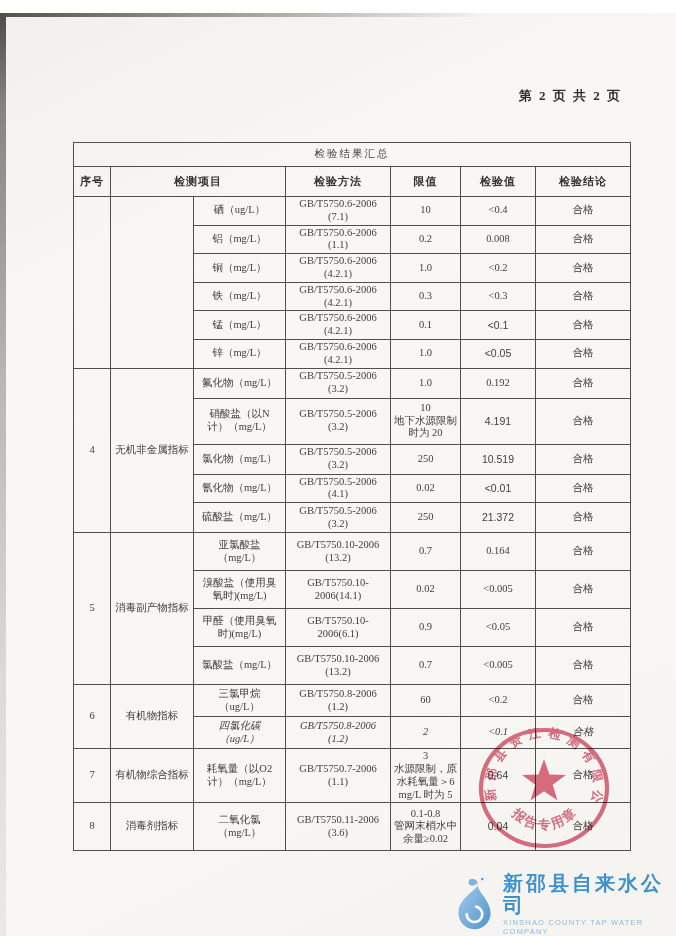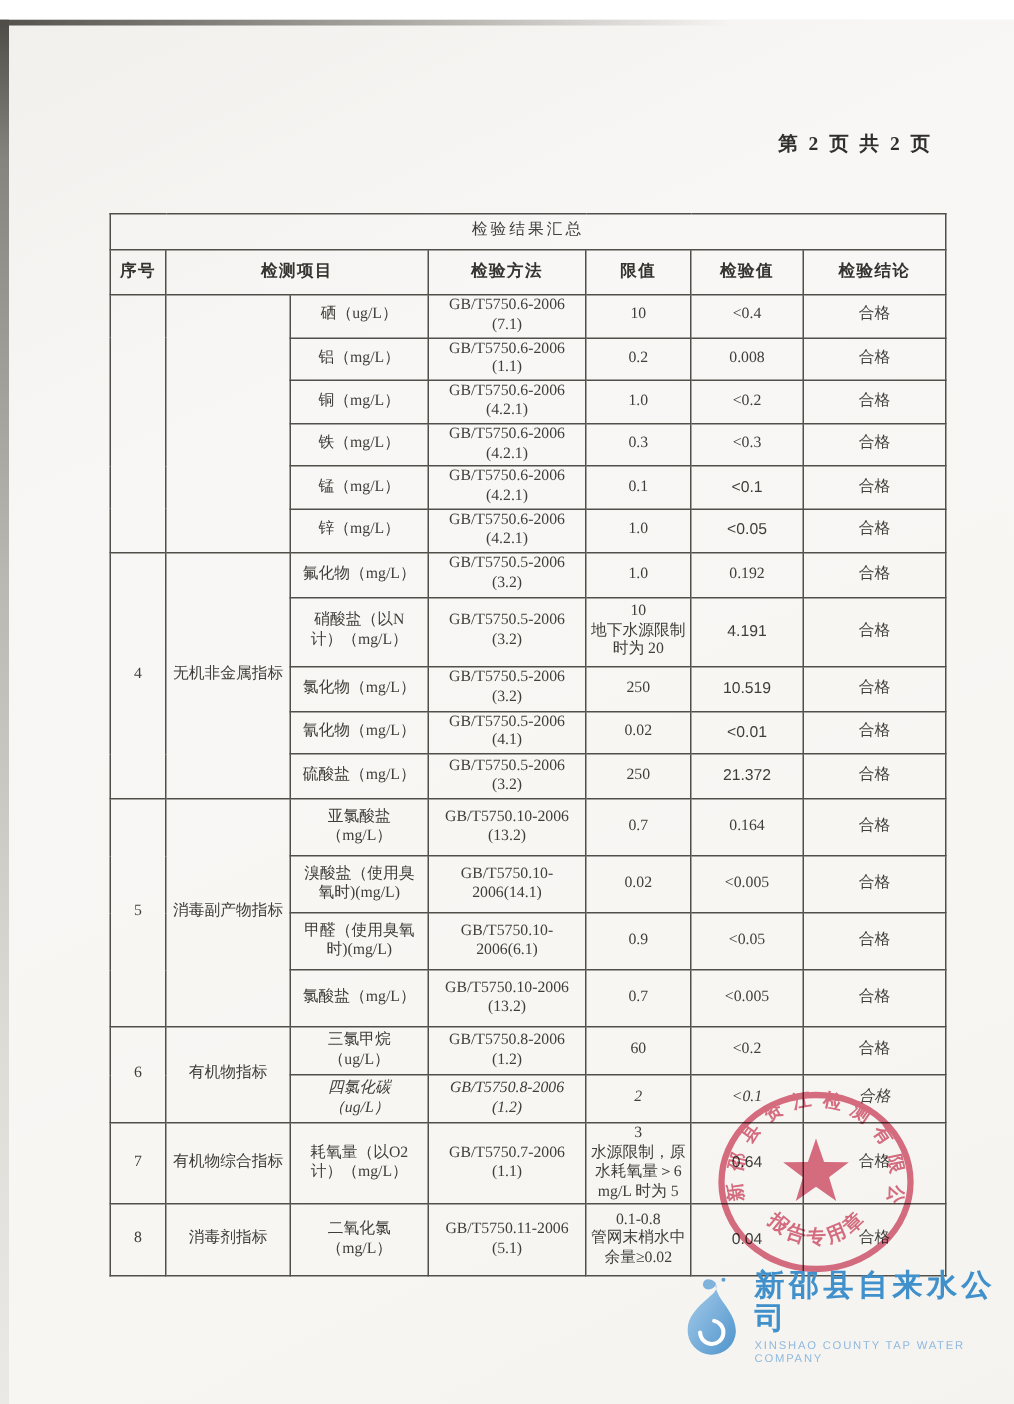--- a/index.html
+++ b/index.html
@@ -34,21 +34,21 @@
   td.method-cell{font-size:10px;}
   td.value-bold{
     font-family:"Liberation Sans","DejaVu Sans",sans-serif;
     font-weight:700;font-size:10.5px;color:#1d1d1b;
   }
   .stamp{
     position:absolute;left:474px;top:711px;width:142px;height:132px;
     mix-blend-mode:multiply;opacity:.82;pointer-events:none;
   }
   .footer{
-    position:absolute;left:451px;top:833px;display:flex;align-items:center;
+    position:absolute;left:451px;top:859px;display:flex;align-items:center;
     font-family:"Liberation Sans","DejaVu Sans",sans-serif;
   }
   .drop{width:46px;height:56px;flex:0 0 auto;}
   .f-text{margin-left:6px;}
   .f-cn{font-size:20px;font-weight:700;color:#3f90cb;letter-spacing:3px;line-height:1.1;}
   .f-en{font-size:7.5px;color:#8fb9de;letter-spacing:1.2px;margin-top:2px;}
 </style>
 </head>
 <body>
 
@@ -245,21 +245,21 @@
 mg/L 时为 5</td>
           <td class="value-bold">0.64</td>
           <td>合格</td>
         </tr>
         <tr style="height: 48px;">
           <td>8</td>
           <td>消毒剂指标</td>
           <td>二氧化氯
 （mg/L）</td>
           <td class="method-cell">GB/T5750.11-2006
-(5.1)</td>
+(3.6)</td>
           <td>0.1-0.8
 管网末梢水中
 余量≥0.02</td>
           <td class="value-bold">0.04</td>
           <td>合格</td>
         </tr>
       </tbody>
   </table>
 
   <svg class="stamp" viewBox="0 0 142 132">

